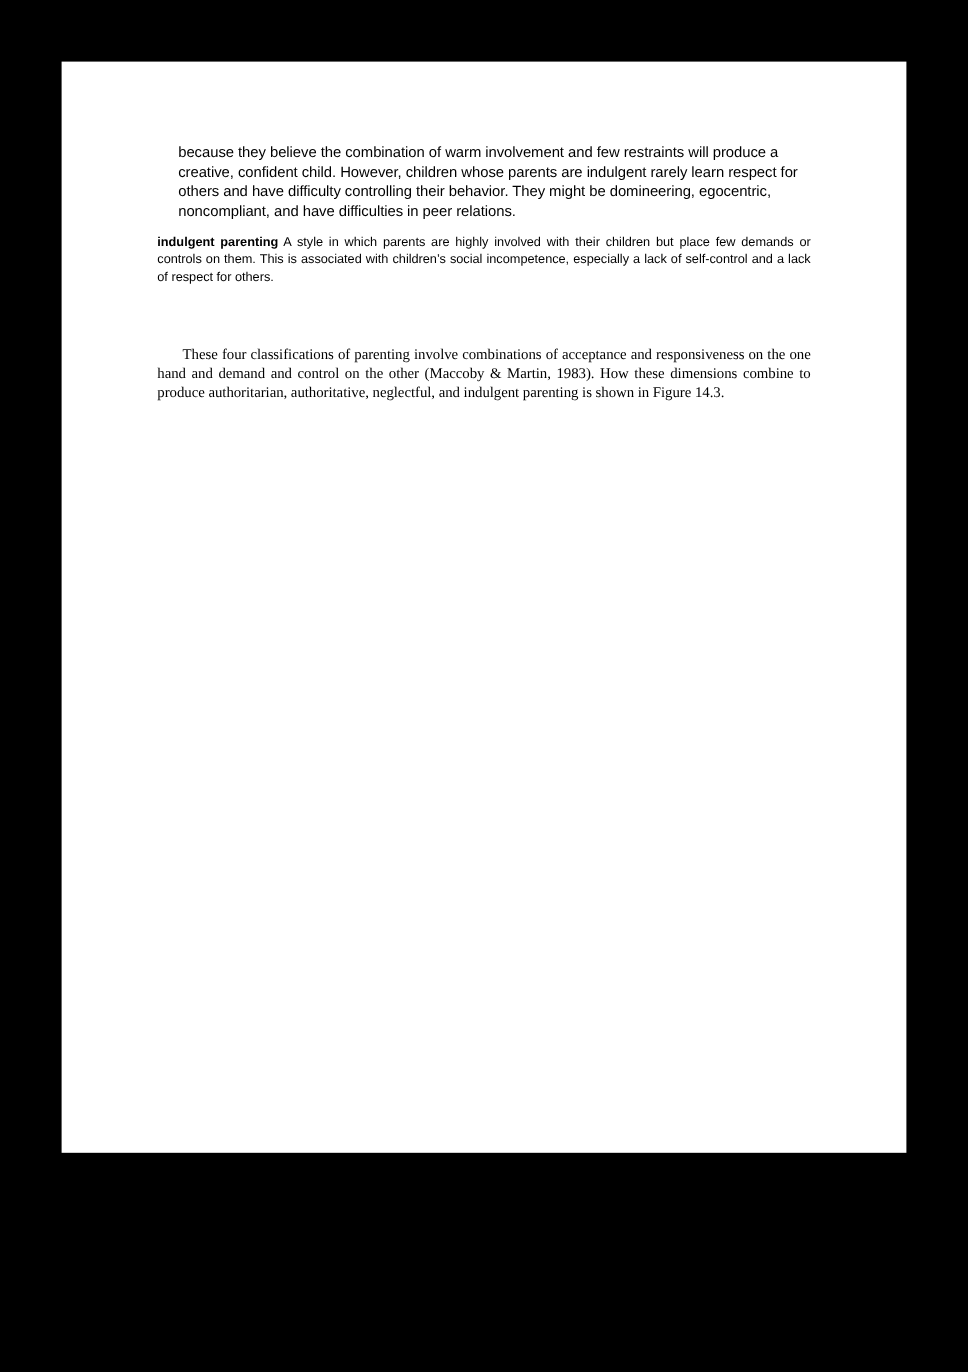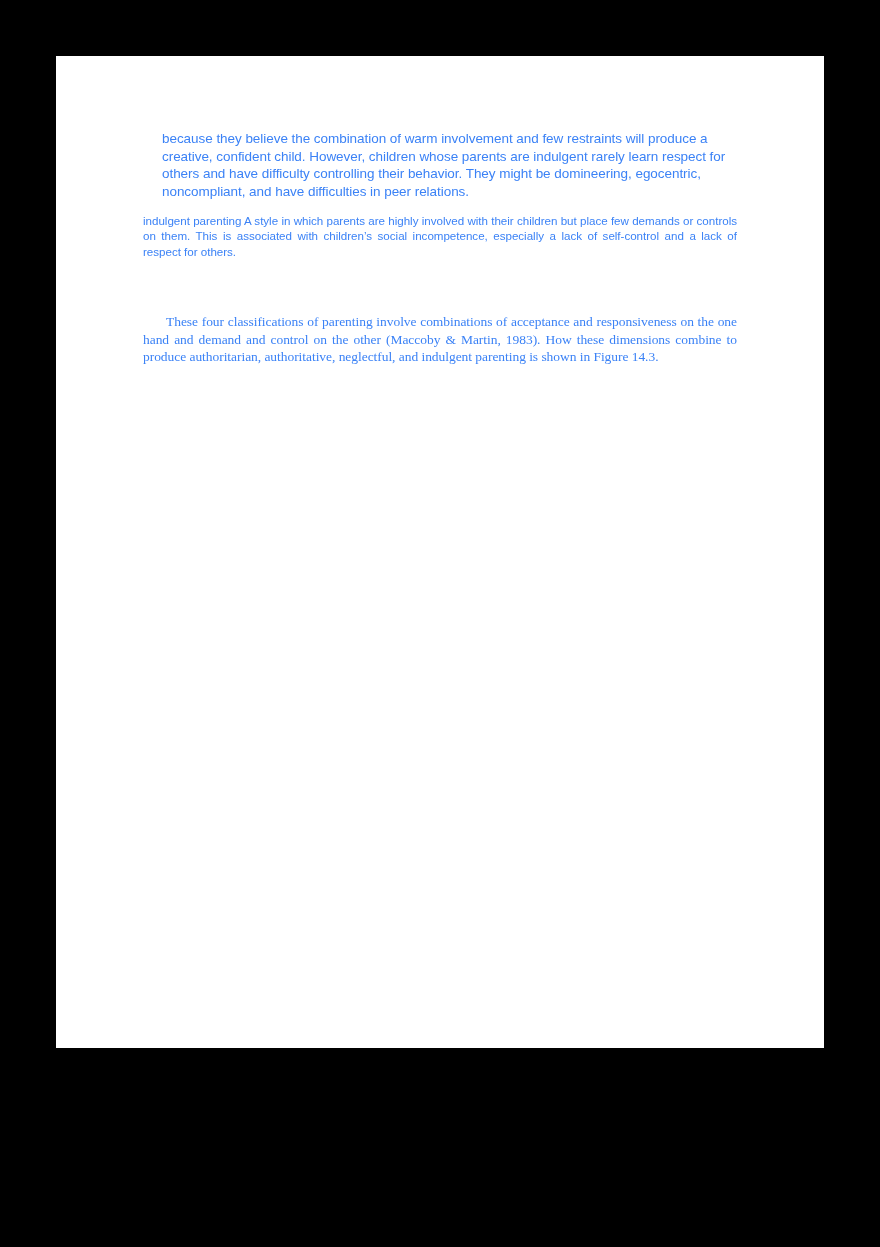--- a/index.html
+++ b/index.html
@@ -20,21 +20,21 @@
     position: absolute;
     left: 56px;
     top: 56px;
     width: 768px;
     height: 992px;
     background: #ffffff;
   }
   .para {
     position: absolute;
     margin: 0;
-    color: #3b82f6;
+    color: #000000;
     -webkit-font-smoothing: antialiased;
   }
   .para-continuation {
     left: 106px;
     top: 74px;
     width: 575px;
     font-size: 13.5px;
     line-height: 17.6px;
     text-align: left;
     letter-spacing: -0.05px;
@@ -42,21 +42,21 @@
   .para-definition {
     left: 87px;
     top: 157px;
     width: 594px;
     font-size: 11.6px;
     line-height: 15.4px;
     text-align: justify;
     letter-spacing: -0.02px;
   }
   .para-definition .term {
-    font-weight: normal;
+    font-weight: bold;
   }
   .para-body {
     left: 87px;
     top: 257px;
     width: 594px;
     font-size: 13.5px;
     line-height: 17.7px;
     text-align: justify;
     text-indent: 23px;
     letter-spacing: -0.05px;

